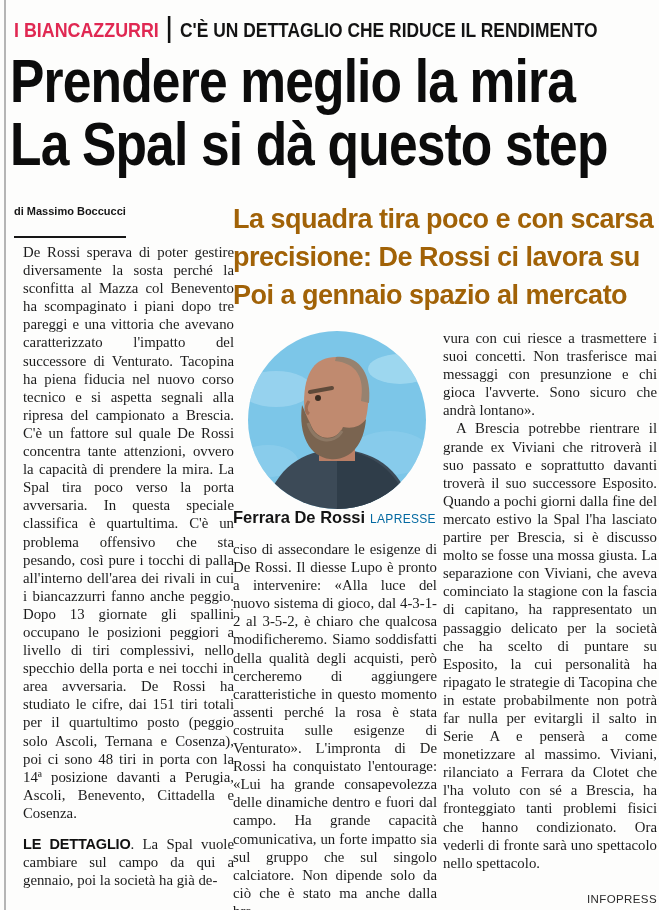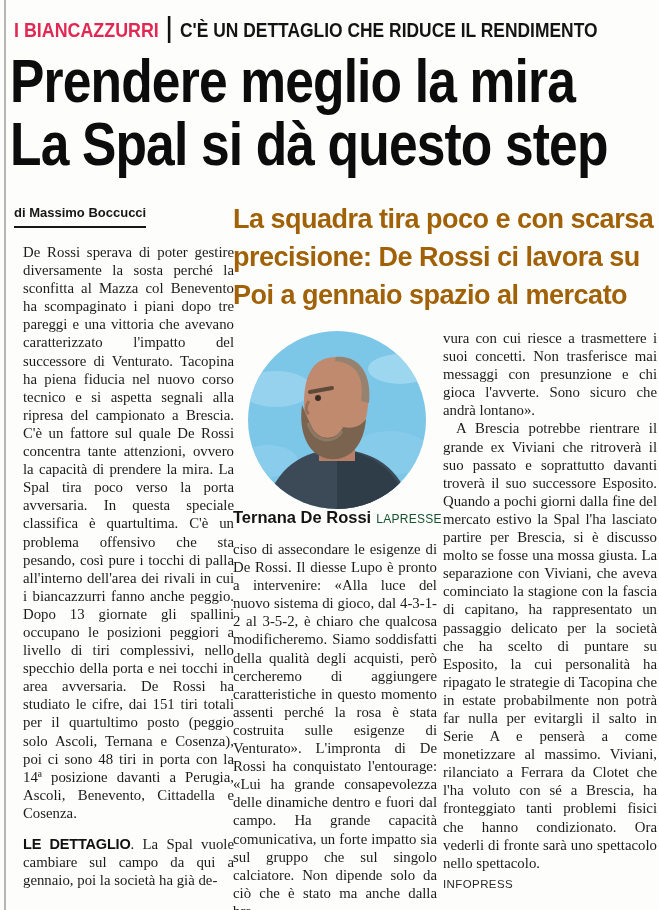--- a/index.html
+++ b/index.html
@@ -13,22 +13,22 @@
   .kicker-tag{font-size:21px;font-weight:bold;color:#e02852;letter-spacing:0;}
   .kicker-divider{width:3px;height:27px;background:#111;}
   .kicker-title{font-size:20.5px;font-weight:bold;color:#141414;}
 
   
   .headline{position:absolute;left:10px;top:50px;width:785px;transform:scaleX(0.845);
             transform-origin:0 0;font-weight:bold;color:#0c0c0c;
             font-size:61px;line-height:63px;letter-spacing:-1px;}
 
   
-  .byline{position:absolute;left:14px;top:205px;font-size:13px;font-weight:bold;color:#161616;
-          border-bottom:2px solid #161616;padding-bottom:6px;}
+  .byline{position:absolute;left:14px;top:205px;font-size:11px;font-weight:bold;color:#161616;
+          border-bottom:2px solid #161616;padding-bottom:19px;}
   .bodytext{font-family:"Liberation Serif",serif;font-size:14.8px;line-height:18.1px;
             color:#1b1b1b;text-align:justify;-webkit-hyphens:auto;hyphens:auto;}
   .col-left{position:absolute;left:23px;top:243px;width:211px;}
   .col-mid{position:absolute;left:233px;top:540px;width:204px;}
   .col-right{position:absolute;left:443px;top:329px;width:214px;}
   .bodytext p{margin:0;}
   .p-strategie{margin-top:13px !important;}
   .lead-in{font-family:"Liberation Sans",sans-serif;font-weight:bold;font-size:14.5px;
            letter-spacing:-0.2px;color:#111;}
   .p-indent{text-indent:13px;}
@@ -36,24 +36,24 @@
   
   .subhead{position:absolute;left:233px;top:200px;width:426px;font-weight:bold;
            font-size:27px;line-height:38px;letter-spacing:-0.5px;color:#a16207;}
 
   
   .photo{position:absolute;left:248px;top:331px;width:178px;height:178px;border-radius:50%;
          overflow:hidden;}
   .photo svg{display:block;}
   .caption{position:absolute;left:233px;top:508px;width:204px;white-space:nowrap;}
   .caption-name{font-size:16.5px;font-weight:bold;color:#141414;}
-  .caption-credit{font-size:12px;color:#14532d;letter-spacing:0.3px;margin-left:5px;}
+  .caption-credit{font-size:12px;color:#0369a1;letter-spacing:0.3px;margin-left:5px;}
 
-  .agency-credit{text-align:left;font-family:"Liberation Sans",sans-serif;font-size:11.5px;
-                 color:#2a2a2a;letter-spacing:0.4px;margin-top:3px;}
+  .agency-credit{text-align:right;font-family:"Liberation Sans",sans-serif;font-size:11.5px;
+                 color:#2a2a2a;letter-spacing:0.4px;margin-top:18px;}
 </style>
 </head>
 <body>
 
 <div class="page">
   <div class="edge-rule"></div>
 
   <div class="kicker">
     <span class="kicker-tag">I BIANCAZZURRI</span>
     <span class="kicker-divider"></span>
@@ -91,21 +91,21 @@
       <path d="M56,72 C56,40 68,26 88,26 C110,26 122,44 120,74 C118,100 106,116 87,116 C70,116 58,96 56,72 Z" fill="#c08a6f"></path>
       <path d="M88,26 C112,24 124,44 121,72 L113,70 C117,46 108,32 87,30 Z" fill="#97826f"></path>
       <path d="M62,61 L84,57" stroke="#5f4a3a" stroke-width="4" fill="none" stroke-linecap="round"></path>
       <circle cx="70" cy="67" r="3" fill="#3a2c22"></circle>
       <path d="M61,70 C57,76 57,80 61,83" stroke="#a06e55" stroke-width="3" fill="none"></path>
       <path d="M54,74 C50,104 62,126 82,128 C102,130 116,114 118,88 C112,96 104,98 95,96 C89,110 69,112 62,92 C58,84 56,78 54,74 Z" fill="#7a6450"></path>
       <path d="M60,92 C66,112 86,114 94,100" stroke="#8d7864" stroke-width="3" fill="none"></path>
     </svg>
   </div>
   <div class="caption">
-    <span class="caption-name">Ternana De Rossi</span><span class="caption-credit">LAPRESSE</span>
+    <span class="caption-name">Ferrara De Rossi</span><span class="caption-credit">LAPRESSE</span>
   </div>
 
   <div class="col-mid bodytext">
     <p>ciso di assecondare le esigenze di De Rossi. Il diesse Lupo è pronto a intervenire: «Alla luce del nuovo sistema di gioco, dal 4-3-1-2 al 3-5-2, è chiaro che qualcosa modificheremo. Siamo soddisfatti della qualità degli acquisti, però cercheremo di aggiungere caratteristiche in questo momento assenti perché la rosa è stata costruita sulle esigenze di Venturato». L'impronta di De Rossi ha conquistato l'entourage: «Lui ha grande consapevolezza delle dinamiche dentro e fuori dal campo. Ha grande capacità comunicativa, un forte impatto sia sul gruppo che sul singolo calciatore. Non dipende solo da ciò che è stato ma anche dalla bra-</p>
   </div>
 
   <div class="col-right bodytext">
     <p>vura con cui riesce a trasmettere i suoi concetti. Non trasferisce mai messaggi con presunzione e chi gioca l'avverte. Sono sicuro che andrà lontano».</p>
     <p class="p-indent">A Brescia potrebbe rientrare il grande ex Viviani che ritroverà il suo passato e soprattutto davanti troverà il suo successore Esposito. Quando a pochi giorni dalla fine del mercato estivo la Spal l'ha lasciato partire per Brescia, si è discusso molto se fosse una mossa giusta. La separazione con Viviani, che aveva cominciato la stagione con la fascia di capitano, ha rappresentato un passaggio delicato per la società che ha scelto di puntare su Esposito, la cui personalità ha ripagato le strategie di Tacopina che in estate probabilmente non potrà far nulla per evitargli il salto in Serie A e penserà a come monetizzare al massimo. Viviani, rilanciato a Ferrara da Clotet che l'ha voluto con sé a Brescia, ha fronteggiato tanti problemi fisici che hanno condizionato. Ora vederli di fronte sarà uno spettacolo nello spettacolo.</p>
     <div class="agency-credit">INFOPRESS</div>

